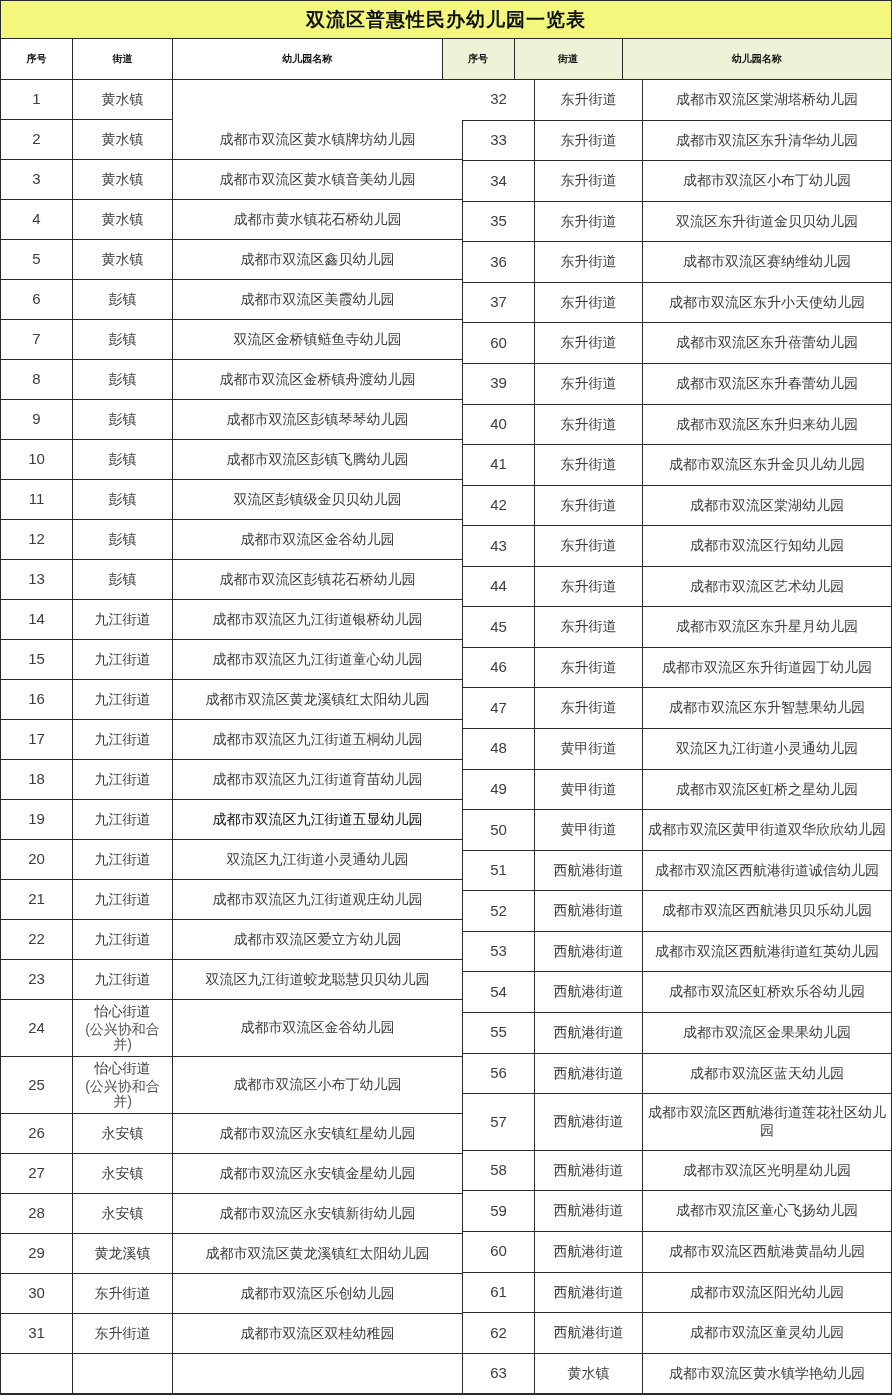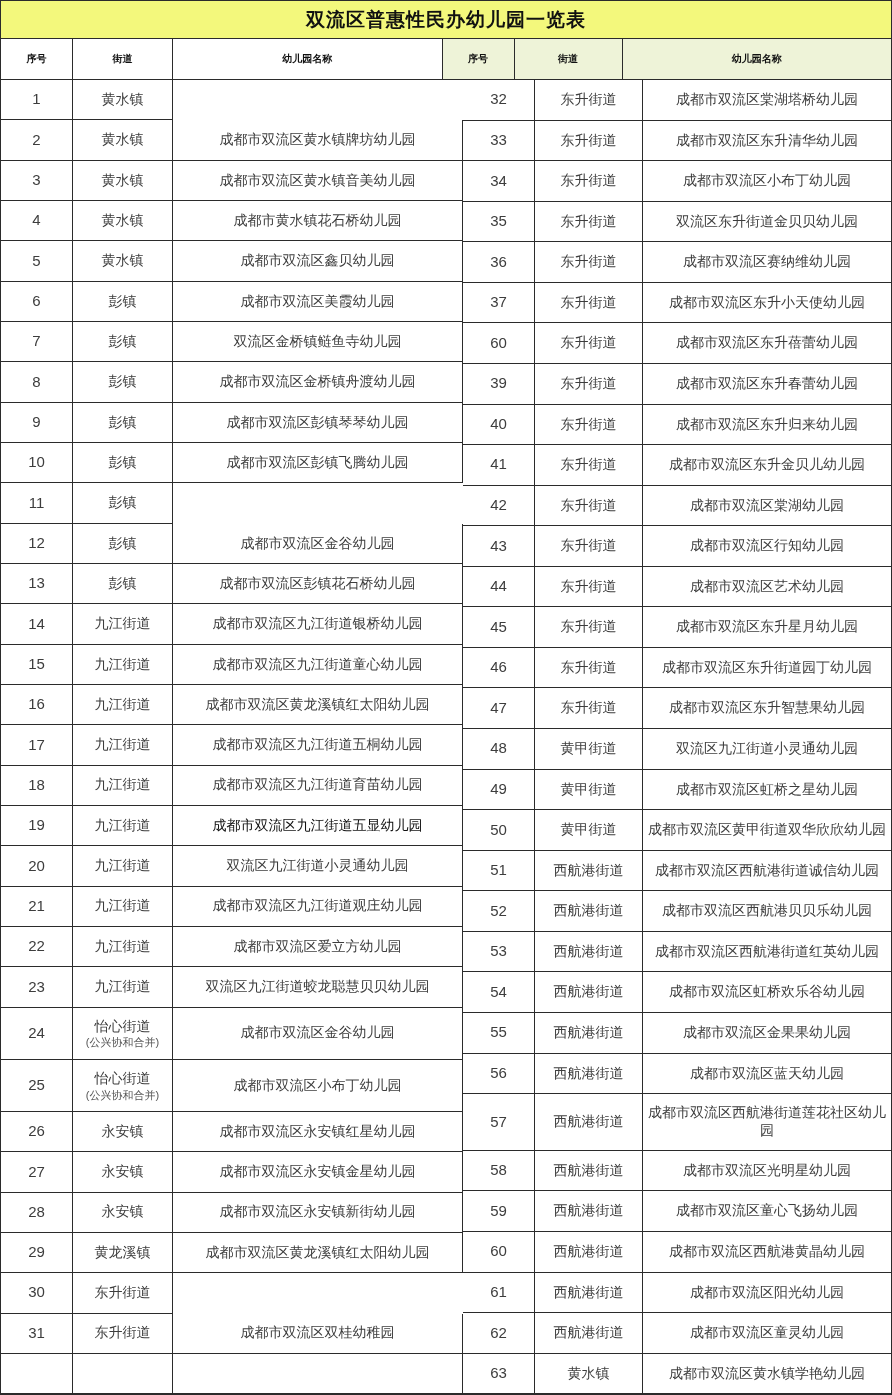--- a/index.html
+++ b/index.html
@@ -68,21 +68,21 @@
   .right-half .c-no, .h-no-r {width:72px;flex:0 0 72px;}
   .right-half .c-street, .h-street-r{width:108px;flex:0 0 108px;}
   .right-half .c-name, .h-name-r{flex:1 1 auto;}
   .h-name-l{flex:1 1 auto;}
   .h-name-r{flex:1 1 auto;border-right:none;}
   .right-half .c-name{border-right:none;}
   .c-no{font-size:15px;}
   .c-street{flex-direction:column;font-size:14px;}
   .c-name{font-size:14px;}
   .street-note{
-    font-size:11px;color:#555;line-height:1.1;margin-top:1px;
+    font-size:14px;color:#555;line-height:1.1;margin-top:1px;
   }
   .c-name.bold{font-weight:normal;color:var(--text-strong);}
 </style>
 </head>
 <body>
 
 <div class="sheet">
 
   <div class="title-bar">双流区普惠性民办幼儿园一览表</div>
 
@@ -164,20 +164,21 @@
     <div class="cell c-street">
             <span class="street-main">彭镇</span>
           </div>
     <div class="cell c-name">成都市双流区彭镇飞腾幼儿园</div>
   </div>
         <div class="row">
     <div class="cell c-no">11</div>
     <div class="cell c-street">
             <span class="street-main">彭镇</span>
           </div>
+    <div class="cell c-name">双流区彭镇级金贝贝幼儿园</div>
   </div>
         <div class="row">
     <div class="cell c-no">12</div>
     <div class="cell c-street">
             <span class="street-main">彭镇</span>
           </div>
     <div class="cell c-name">成都市双流区金谷幼儿园</div>
   </div>
         <div class="row">
     <div class="cell c-no">13</div>
@@ -298,20 +299,21 @@
     <div class="cell c-street">
             <span class="street-main">黄龙溪镇</span>
           </div>
     <div class="cell c-name">成都市双流区黄龙溪镇红太阳幼儿园</div>
   </div>
         <div class="row">
     <div class="cell c-no">30</div>
     <div class="cell c-street">
             <span class="street-main">东升街道</span>
           </div>
+    <div class="cell c-name">成都市双流区乐创幼儿园</div>
   </div>
         <div class="row">
     <div class="cell c-no">31</div>
     <div class="cell c-street">
             <span class="street-main">东升街道</span>
           </div>
     <div class="cell c-name">成都市双流区双桂幼稚园</div>
   </div>
         <div class="row">
     <div class="cell c-no"></div>

